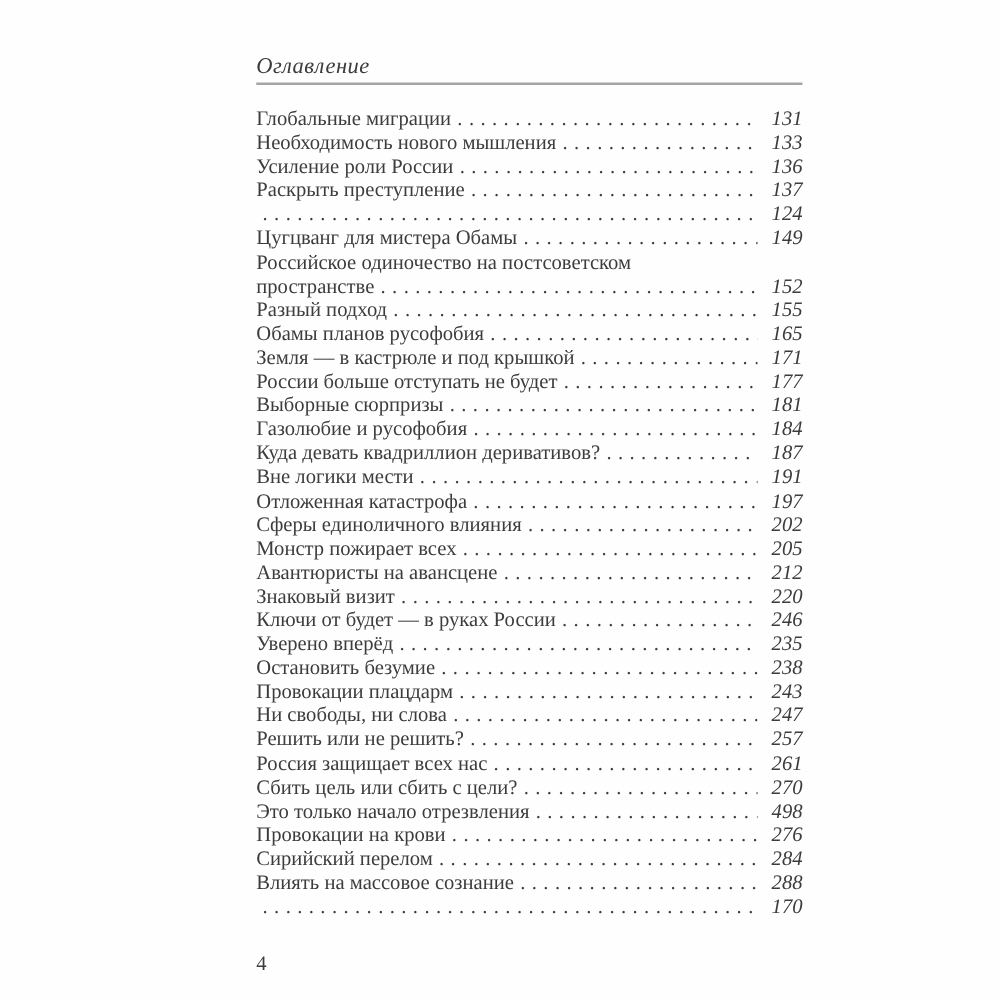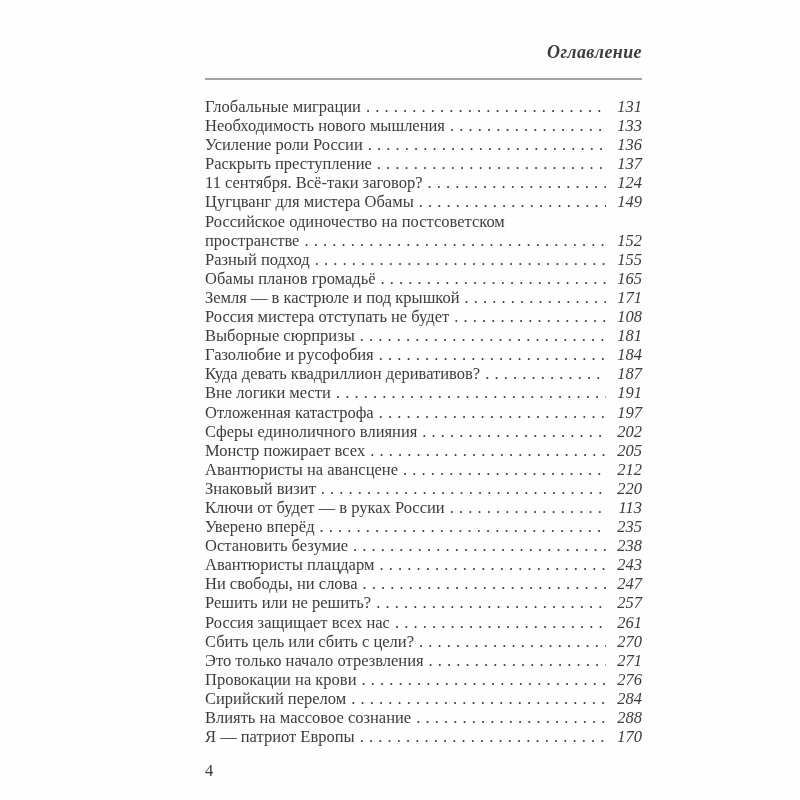--- a/index.html
+++ b/index.html
@@ -18,27 +18,26 @@
   }
   .content {
     position: absolute;
     left: 205px;
     top: 43px;
     width: 437px;
   }
   .toc-header {
     margin: 0;
     font-style: italic;
-    font-weight: bold;
+    font-weight: normal;
     font-size: 18px;
     line-height: 19px;
     letter-spacing: 0.4px;
-    padding-bottom: 16px;
+    padding-bottom: 4px;
     border-bottom: 2px solid var(--rule-color, #a5a5a5);
-    text-align: right;
   }
   .toc {
     margin-top: 17px;
     font-size: 16.5px;
     line-height: 19.1px;
   }
   .toc-row {
     display: flex;
     align-items: baseline;
   }
@@ -91,21 +90,20 @@
           <span class="toc-title">Усиление роли России</span>
           <span class="toc-leader"> . . . . . . . . . . . . . . . . . . . . . . . . . . . . . . . . . . . . . . . . . . . . . . . . . . . . . . . . . . . . . . . . . . . . . . . . . . . . . . . . . . . . . . . . . .</span>
           <span class="toc-page">136</span>
         </div>
         <div class="toc-row">
           <span class="toc-title">Раскрыть преступление</span>
           <span class="toc-leader"> . . . . . . . . . . . . . . . . . . . . . . . . . . . . . . . . . . . . . . . . . . . . . . . . . . . . . . . . . . . . . . . . . . . . . . . . . . . . . . . . . . . . . . . . . .</span>
           <span class="toc-page">137</span>
         </div>
         <div class="toc-row">
-          <span class="toc-title">11 сентября. Всё-таки заговор?</span>
           <span class="toc-leader"> . . . . . . . . . . . . . . . . . . . . . . . . . . . . . . . . . . . . . . . . . . . . . . . . . . . . . . . . . . . . . . . . . . . . . . . . . . . . . . . . . . . . . . . . . .</span>
           <span class="toc-page">124</span>
         </div>
         <div class="toc-row">
           <span class="toc-title">Цугцванг для мистера Обамы</span>
           <span class="toc-leader"> . . . . . . . . . . . . . . . . . . . . . . . . . . . . . . . . . . . . . . . . . . . . . . . . . . . . . . . . . . . . . . . . . . . . . . . . . . . . . . . . . . . . . . . . . .</span>
           <span class="toc-page">149</span>
         </div>
         <div class="toc-row">
           <span class="toc-title">Российское одиночество на постсоветском</span>
@@ -114,33 +112,33 @@
           <span class="toc-title">пространстве</span>
           <span class="toc-leader"> . . . . . . . . . . . . . . . . . . . . . . . . . . . . . . . . . . . . . . . . . . . . . . . . . . . . . . . . . . . . . . . . . . . . . . . . . . . . . . . . . . . . . . . . . .</span>
           <span class="toc-page">152</span>
         </div>
         <div class="toc-row">
           <span class="toc-title">Разный подход</span>
           <span class="toc-leader"> . . . . . . . . . . . . . . . . . . . . . . . . . . . . . . . . . . . . . . . . . . . . . . . . . . . . . . . . . . . . . . . . . . . . . . . . . . . . . . . . . . . . . . . . . .</span>
           <span class="toc-page">155</span>
         </div>
         <div class="toc-row">
-          <span class="toc-title">Обамы планов громадьё</span>
+          <span class="toc-title">Обамы планов русофобия</span>
           <span class="toc-leader"> . . . . . . . . . . . . . . . . . . . . . . . . . . . . . . . . . . . . . . . . . . . . . . . . . . . . . . . . . . . . . . . . . . . . . . . . . . . . . . . . . . . . . . . . . .</span>
           <span class="toc-page">165</span>
         </div>
         <div class="toc-row">
           <span class="toc-title">Земля — в кастрюле и под крышкой</span>
           <span class="toc-leader"> . . . . . . . . . . . . . . . . . . . . . . . . . . . . . . . . . . . . . . . . . . . . . . . . . . . . . . . . . . . . . . . . . . . . . . . . . . . . . . . . . . . . . . . . . .</span>
           <span class="toc-page">171</span>
         </div>
         <div class="toc-row">
-          <span class="toc-title">Россия мистера отступать не будет</span>
-          <span class="toc-leader"> . . . . . . . . . . . . . . . . . . . . . . . . . . . . . . . . . . . . . . . . . . . . . . . . . . . . . . . . . . . . . . . . . . . . . . . . . . . . . . . . . . . . . . . . . .</span>
-          <span class="toc-page">108</span>
+          <span class="toc-title">России больше отступать не будет</span>
+          <span class="toc-leader"> . . . . . . . . . . . . . . . . . . . . . . . . . . . . . . . . . . . . . . . . . . . . . . . . . . . . . . . . . . . . . . . . . . . . . . . . . . . . . . . . . . . . . . . . . .</span>
+          <span class="toc-page">177</span>
         </div>
         <div class="toc-row">
           <span class="toc-title">Выборные сюрпризы</span>
           <span class="toc-leader"> . . . . . . . . . . . . . . . . . . . . . . . . . . . . . . . . . . . . . . . . . . . . . . . . . . . . . . . . . . . . . . . . . . . . . . . . . . . . . . . . . . . . . . . . . .</span>
           <span class="toc-page">181</span>
         </div>
         <div class="toc-row">
           <span class="toc-title">Газолюбие и русофобия</span>
           <span class="toc-leader"> . . . . . . . . . . . . . . . . . . . . . . . . . . . . . . . . . . . . . . . . . . . . . . . . . . . . . . . . . . . . . . . . . . . . . . . . . . . . . . . . . . . . . . . . . .</span>
           <span class="toc-page">184</span>
@@ -176,34 +174,34 @@
           <span class="toc-page">212</span>
         </div>
         <div class="toc-row">
           <span class="toc-title">Знаковый визит</span>
           <span class="toc-leader"> . . . . . . . . . . . . . . . . . . . . . . . . . . . . . . . . . . . . . . . . . . . . . . . . . . . . . . . . . . . . . . . . . . . . . . . . . . . . . . . . . . . . . . . . . .</span>
           <span class="toc-page">220</span>
         </div>
         <div class="toc-row">
           <span class="toc-title">Ключи от будет — в руках России</span>
           <span class="toc-leader"> . . . . . . . . . . . . . . . . . . . . . . . . . . . . . . . . . . . . . . . . . . . . . . . . . . . . . . . . . . . . . . . . . . . . . . . . . . . . . . . . . . . . . . . . . .</span>
-          <span class="toc-page">113</span>
+          <span class="toc-page">246</span>
         </div>
         <div class="toc-row">
           <span class="toc-title">Уверено вперёд</span>
           <span class="toc-leader"> . . . . . . . . . . . . . . . . . . . . . . . . . . . . . . . . . . . . . . . . . . . . . . . . . . . . . . . . . . . . . . . . . . . . . . . . . . . . . . . . . . . . . . . . . .</span>
           <span class="toc-page">235</span>
         </div>
         <div class="toc-row">
           <span class="toc-title">Остановить безумие</span>
           <span class="toc-leader"> . . . . . . . . . . . . . . . . . . . . . . . . . . . . . . . . . . . . . . . . . . . . . . . . . . . . . . . . . . . . . . . . . . . . . . . . . . . . . . . . . . . . . . . . . .</span>
           <span class="toc-page">238</span>
         </div>
         <div class="toc-row">
-          <span class="toc-title">Авантюристы плацдарм</span>
+          <span class="toc-title">Провокации плацдарм</span>
           <span class="toc-leader"> . . . . . . . . . . . . . . . . . . . . . . . . . . . . . . . . . . . . . . . . . . . . . . . . . . . . . . . . . . . . . . . . . . . . . . . . . . . . . . . . . . . . . . . . . .</span>
           <span class="toc-page">243</span>
         </div>
         <div class="toc-row">
           <span class="toc-title">Ни свободы, ни слова</span>
           <span class="toc-leader"> . . . . . . . . . . . . . . . . . . . . . . . . . . . . . . . . . . . . . . . . . . . . . . . . . . . . . . . . . . . . . . . . . . . . . . . . . . . . . . . . . . . . . . . . . .</span>
           <span class="toc-page">247</span>
         </div>
         <div class="toc-row">
           <span class="toc-title">Решить или не решить?</span>
@@ -216,38 +214,37 @@
           <span class="toc-page">261</span>
         </div>
         <div class="toc-row">
           <span class="toc-title">Сбить цель или сбить с цели?</span>
           <span class="toc-leader"> . . . . . . . . . . . . . . . . . . . . . . . . . . . . . . . . . . . . . . . . . . . . . . . . . . . . . . . . . . . . . . . . . . . . . . . . . . . . . . . . . . . . . . . . . .</span>
           <span class="toc-page">270</span>
         </div>
         <div class="toc-row">
           <span class="toc-title">Это только начало отрезвления</span>
           <span class="toc-leader"> . . . . . . . . . . . . . . . . . . . . . . . . . . . . . . . . . . . . . . . . . . . . . . . . . . . . . . . . . . . . . . . . . . . . . . . . . . . . . . . . . . . . . . . . . .</span>
-          <span class="toc-page">271</span>
+          <span class="toc-page">498</span>
         </div>
         <div class="toc-row">
           <span class="toc-title">Провокации на крови</span>
           <span class="toc-leader"> . . . . . . . . . . . . . . . . . . . . . . . . . . . . . . . . . . . . . . . . . . . . . . . . . . . . . . . . . . . . . . . . . . . . . . . . . . . . . . . . . . . . . . . . . .</span>
           <span class="toc-page">276</span>
         </div>
         <div class="toc-row">
           <span class="toc-title">Сирийский перелом</span>
           <span class="toc-leader"> . . . . . . . . . . . . . . . . . . . . . . . . . . . . . . . . . . . . . . . . . . . . . . . . . . . . . . . . . . . . . . . . . . . . . . . . . . . . . . . . . . . . . . . . . .</span>
           <span class="toc-page">284</span>
         </div>
         <div class="toc-row">
           <span class="toc-title">Влиять на массовое сознание</span>
           <span class="toc-leader"> . . . . . . . . . . . . . . . . . . . . . . . . . . . . . . . . . . . . . . . . . . . . . . . . . . . . . . . . . . . . . . . . . . . . . . . . . . . . . . . . . . . . . . . . . .</span>
           <span class="toc-page">288</span>
         </div>
         <div class="toc-row">
-          <span class="toc-title">Я — патриот Европы</span>
           <span class="toc-leader"> . . . . . . . . . . . . . . . . . . . . . . . . . . . . . . . . . . . . . . . . . . . . . . . . . . . . . . . . . . . . . . . . . . . . . . . . . . . . . . . . . . . . . . . . . .</span>
           <span class="toc-page">170</span>
         </div>
       </div>
   </div>
   <div class="folio">4</div>
 </div>
 
 </body></html>

